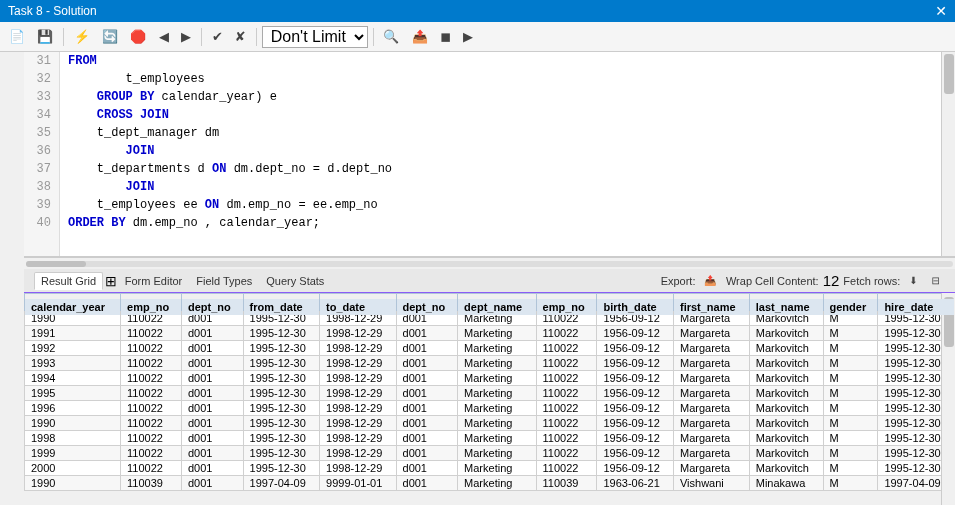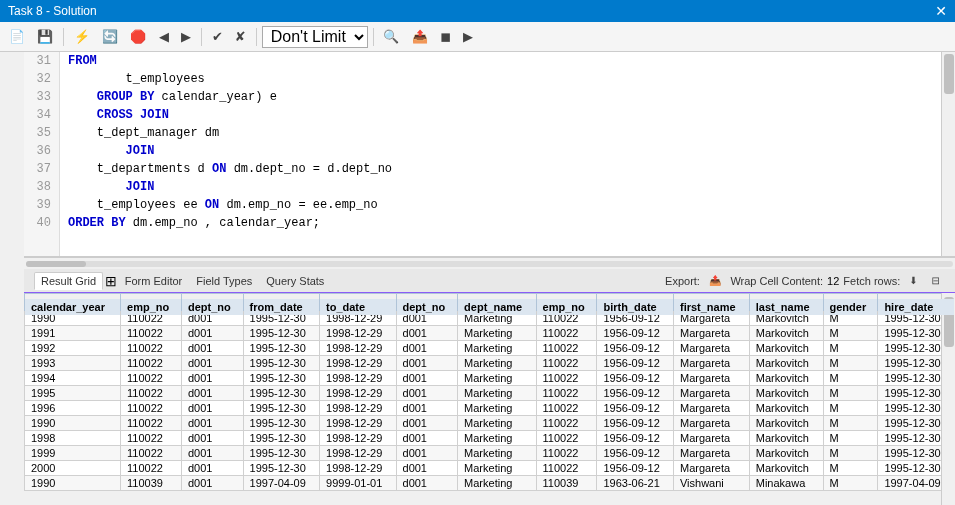--- a/index.html
+++ b/index.html
@@ -291,21 +291,21 @@
       <button class="result-tab-btn result-tab-active">Result Grid</button>
       <span style="font-size:14px;cursor:pointer;">⊞</span>
       <button class="result-tab-btn">Form Editor</button>
       <button class="result-tab-btn">Field Types</button>
       <button class="result-tab-btn">Query Stats</button>
       <div style="flex:1;"></div>
       <span style="display:flex;align-items:center;gap:4px;justify-content:space-between;">
         <span style="font-size:11px;color:#333;">Export:</span>
         <button class="toolbar-btn" style="font-size:10px;">📤</button>
         <span style="font-size:11px;color:#333;">Wrap Cell Content:</span>
-        <span style="font-size:11px;">12</span>
+        <span style="font-size:15px;">12</span>
         <span style="font-size:11px;color:#333;">Fetch rows:</span>
         <button class="toolbar-btn" style="font-size:10px;">⬇</button>
         <button class="toolbar-btn" style="font-size:10px;">⊟</button>
       </span>
     </div>
 
     <div class="grid-container" style="position:relative;">
       <table class="data-grid" id="data-table">
       <thead>
             <tr>

